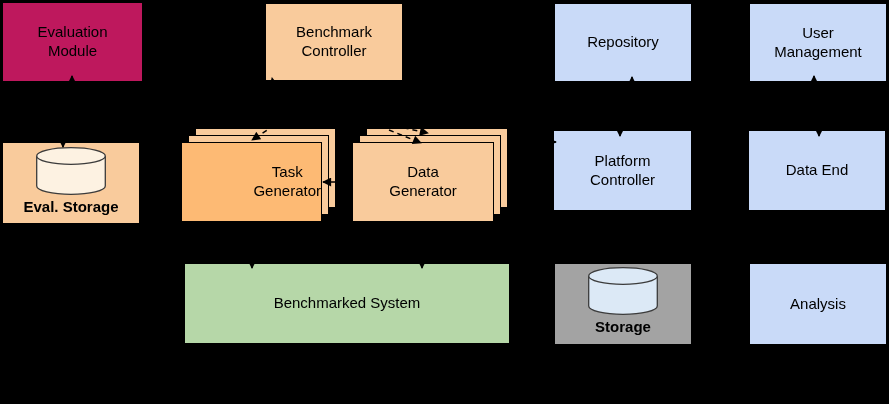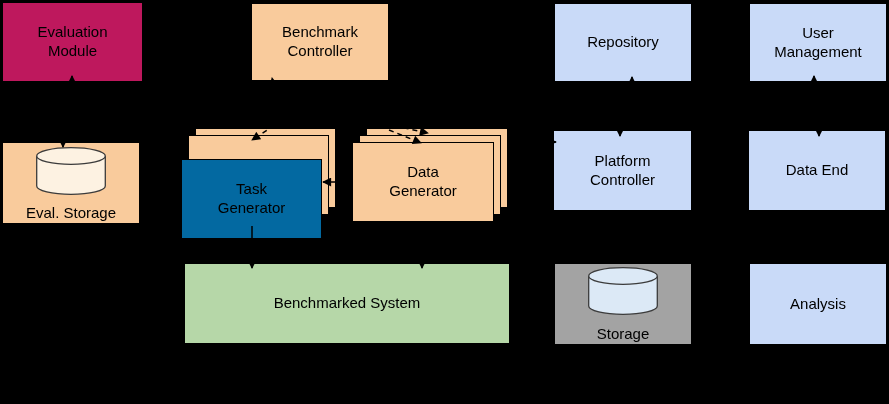--- a/index.html
+++ b/index.html
@@ -1,24 +1,24 @@
 <!DOCTYPE html>
 <html><head>
 <meta charset="utf-8">
 <style>
   html,body{margin:0;padding:0;background:#000;}
   #stage{position:relative;width:889px;height:404px;background:#000;overflow:hidden;
          font-family:"Liberation Sans",sans-serif;}
   .box{position:absolute;box-sizing:border-box;border:1px solid #000;
        display:flex;align-items:center;justify-content:center;text-align:center;
        font-size:15px;line-height:1.25;color:#000;white-space:pre-line;}
-  .col{flex-direction:column;justify-content:space-between;}
+  .col{flex-direction:column;justify-content:flex-start;font-weight:bold;}
   
   #evaluation-module {left:2px;  top:2px;  width:141px;height:80px;}
-  #benchmark-controller{left:251px;top:3px; width:138px;height:78px;}
+  #benchmark-controller{left:265px;top:3px; width:138px;height:78px;}
   #repository        {left:554px;top:3px;  width:138px;height:79px;}
   #user-management   {left:749px;top:3px;  width:138px;height:79px;}
   
   #eval-storage      {left:2px;  top:142px;width:138px;height:82px;padding-top:4px;}
   #platform-controller{left:553px;top:130px;width:139px;height:81px;align-items:center;}
   #front-end         {left:748px;top:130px;width:138px;height:81px;}
   
   .stack-layer{position:absolute;box-sizing:border-box;border:1px solid #000;}
   
   #benchmarked-system{left:184px;top:263px;width:326px;height:81px;}
@@ -54,21 +54,21 @@
   <div class="box col" id="eval-storage" style="background: rgb(249, 203, 156);">
     <svg class="cyl" width="70" height="49" viewBox="0 0 70 49">
       <path d="M0.7,9 V39 A34.3,8.3 0 0 0 69.3,39 V9" stroke="#3b3b3b" stroke-width="1.3" fill="#fdf2e2"></path>
       <ellipse cx="35" cy="9" rx="34.3" ry="8.3" stroke="#3b3b3b" stroke-width="1.3" fill="#fdf2e2"></ellipse>
     </svg>
     <span class="cyl-label">Eval. Storage</span>
   </div>
 
   <div class="stack-layer" style="left: 195px; top: 128px; width: 141px; height: 80px; background: rgb(249, 203, 156);"></div>
   <div class="stack-layer" style="left: 188px; top: 135px; width: 141px; height: 80px; background: rgb(249, 203, 156);"></div>
-  <div class="box" style="left: 181px; top: 159px; width: 141px; height: 80px; background: #0369a1;">
+  <div class="box" style="left: 181px; top: 142px; width: 141px; height: 80px; background: #fdba74; justify-content: flex-end;">
     <span>Task
 Generator</span>
   </div>
 
   <div class="stack-layer" style="left: 366px; top: 128px; width: 142px; height: 80px; background: rgb(249, 203, 156);"></div>
   <div class="stack-layer" style="left: 359px; top: 135px; width: 142px; height: 80px; background: rgb(249, 203, 156);"></div>
   <div class="box" style="left: 352px; top: 142px; width: 142px; height: 80px; background: rgb(249, 203, 156);">
     <span>Data
 Generator</span>
   </div>

